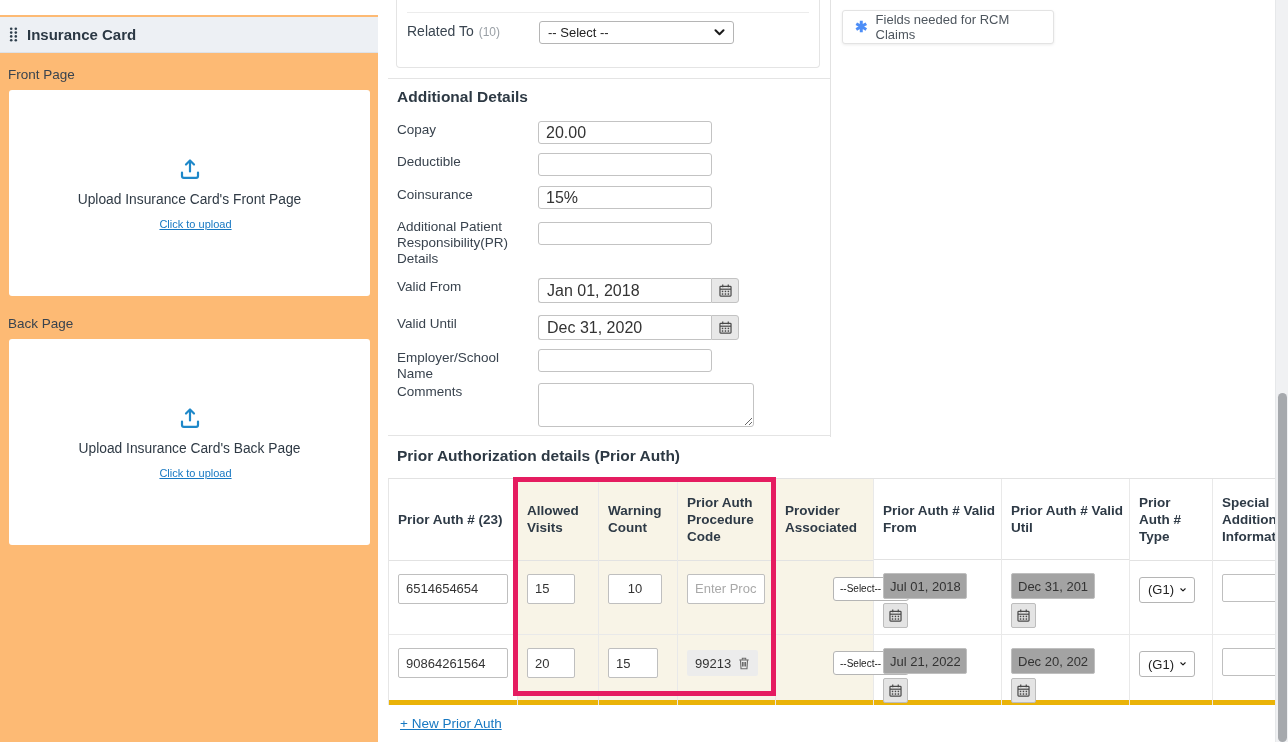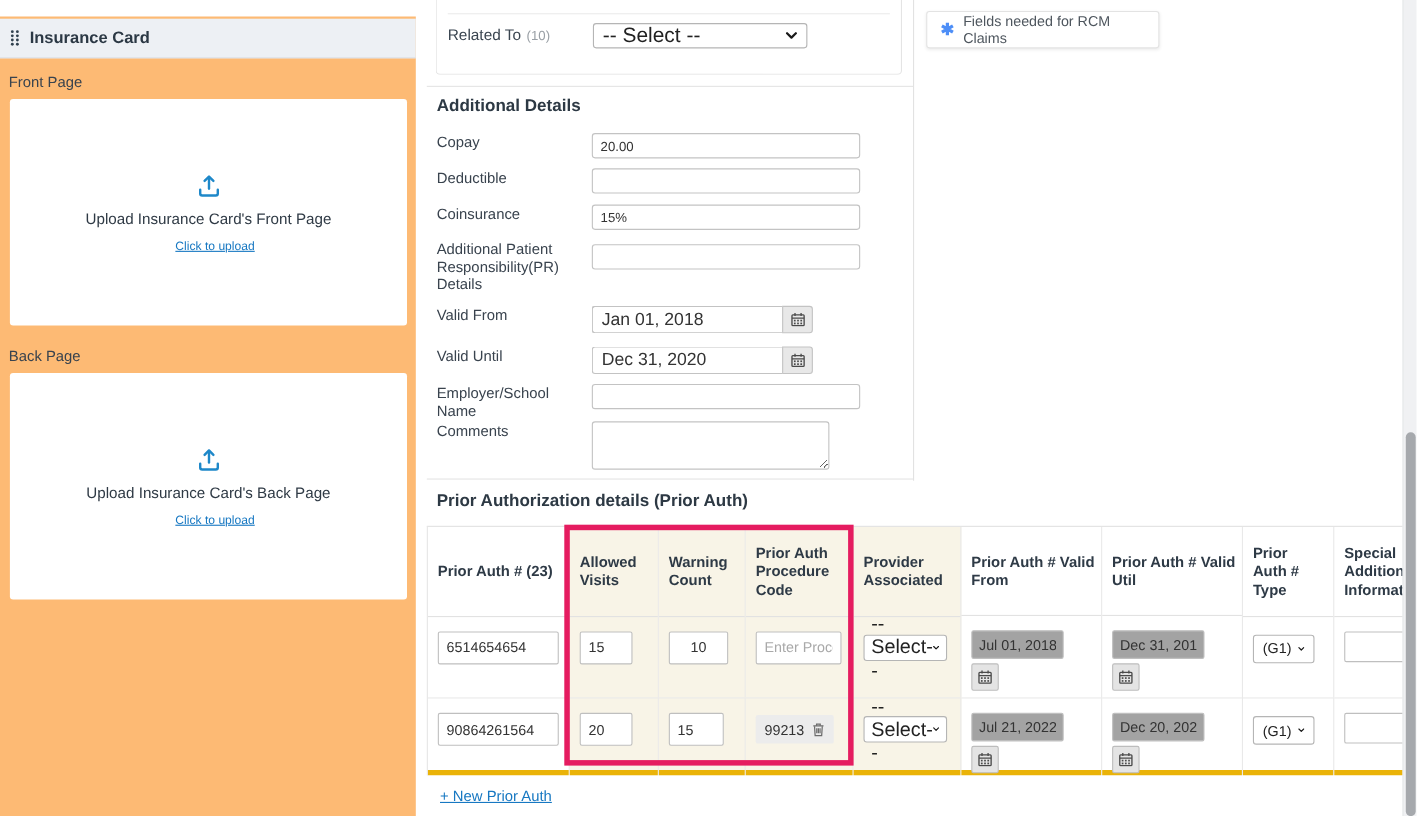--- a/index.html
+++ b/index.html
@@ -20,40 +20,40 @@
   .upload-text{font-size:13.8px;color:#2f3a45;}
   .upload-link{font-size:11px;color:#1778c2;text-decoration:underline;cursor:pointer;margin-left:12px;}
 
   
   .related-card{position:absolute;left:396px;top:0;width:424px;height:68px;background:#fff;
                 border:1px solid #e4e4e4;border-top:none;border-radius:0 0 4px 4px;box-sizing:border-box;}
   .related-divider{position:absolute;top:12px;left:10px;right:10px;border-top:1px solid #ececec;}
   .related-label{position:absolute;left:10px;top:23px;font-size:14px;color:#3a4550;}
   .related-count{font-size:12px;color:#9aa0a6;margin-left:5px;}
   .sel{display:flex;align-items:center;justify-content:space-between;padding:0 8px;
-       border:1px solid #b5b5b5;border-radius:3px;background:#fff;font-size:19px;color:#222;
+       border:1px solid #b5b5b5;border-radius:3px;background:#fff;font-size:13px;color:#222;
        cursor:pointer;box-sizing:border-box;}
   .related-select{position:absolute;left:142px;top:21px;width:195px;height:23px;}
 
   .vdiv{position:absolute;left:830px;top:0;width:0;height:437px;border-left:1px solid #e2e2e2;}
 
   
   .note{position:absolute;left:842px;top:10px;width:212px;height:34px;background:#fff;
         border:1px solid #e3e3e3;border-radius:3px;box-shadow:0 1px 3px rgba(0,0,0,.08);
         display:flex;align-items:center;gap:8px;padding:0 12px;box-sizing:border-box;}
   .note-star{color:#4d8ef7;font-size:15px;font-weight:700;}
   .note-text{font-size:13px;color:#4e565e;}
 
   
   .ad{position:absolute;left:388px;top:78px;width:442px;height:358px;
       border-top:1px solid #e4e4e4;border-bottom:1px solid #e4e4e4;box-sizing:border-box;}
   .ad-h{position:absolute;left:9px;top:9px;font-size:15.5px;font-weight:700;color:#2d3944;}
   .flabel{position:absolute;left:9px;width:136px;font-size:13.5px;color:#39434e;line-height:16px;}
-  .finput{position:absolute;left:150px;width:244px;height:23px;border:1px solid #c3c3c3;border-radius:3px;
-          font-size:12px;color:#333;padding:0 7px;box-sizing:border-box;font-family:inherit;background:#fff;}
+  .finput{position:absolute;left:150px;width:174px;height:23px;border:1px solid #c3c3c3;border-radius:3px;
+          font-size:16px;color:#333;padding:0 7px;box-sizing:border-box;font-family:inherit;background:#fff;}
   .l-copay{top:43px}.i-copay{top:42px}
   .l-deduct{top:75px}.i-deduct{top:74px}
   .l-coins{top:108px}.i-coins{top:107px}
   .l-apr{top:140px}.i-apr{top:143px}
   .l-vfrom{top:200px}.g-vfrom{top:199px}
   .l-vuntil{top:237px}.g-vuntil{top:236px}
   .l-emp{top:271px}.i-emp{top:270px}
   .l-comm{top:305px}
   .dgroup{position:absolute;left:150px;display:flex;height:25px;}
   .dinput{width:173px;height:25px;border:1px solid #c3c3c3;border-right:none;border-radius:3px 0 0 3px;
@@ -78,21 +78,21 @@
   .td.r1{height:75px;}
   .td.r2{height:70px;border-bottom:5px solid #eab308;}
   .cin{border:1px solid #bfbfbf;border-radius:2px;height:30px;font-size:13px;color:#333;padding:0 7px;
        box-sizing:border-box;font-family:inherit;background:#fff;}
   .cin::placeholder{color:#a9a9a9;}
   .w-auth{width:110px}.w-sm{width:48px}.w-proc{width:78px}.w-spec{width:70px;height:28px;}
   .cdate{width:84px;height:26px;border:1px solid #bfbfbf;border-radius:2px;font-size:13px;color:#333;
          padding:0 6px;box-sizing:border-box;font-family:inherit;background:#a3a3a3;}
   .cal2{margin-top:4px;width:25px;height:25px;background:#e4e4e4;border:1px solid #bdbdbd;border-radius:2px;
         display:flex;align-items:center;justify-content:center;cursor:pointer;box-sizing:border-box;}
-  .sel.cell{width:76px;height:24px;font-size:18px;padding:0 6px;margin-top:3px;}
+  .sel.cell{width:76px;height:24px;font-size:10px;padding:0 6px;margin-top:3px;margin-left:48px;}
   .sel.g1{width:56px;height:26px;margin-top:3px;justify-content:center;gap:6px;font-size:13px;}
   .chip{display:inline-flex;align-items:center;gap:7px;background:#ececec;border-radius:2px;height:26px;
         padding:0 8px;font-size:13px;color:#333;margin-top:2px;}
   .hl{position:absolute;left:513px;top:477px;width:263px;height:219px;border:5px solid #e51c60;
       z-index:6;pointer-events:none;box-sizing:border-box;}
   .new-auth{position:absolute;left:400px;top:716px;font-size:13.5px;color:#1778c2;
             text-decoration:underline;cursor:pointer;}
 
   
   .sb-track{position:absolute;right:0;top:0;width:12px;height:742px;background:#f0f1f3;border-left:1px solid #e6e8ea;}

